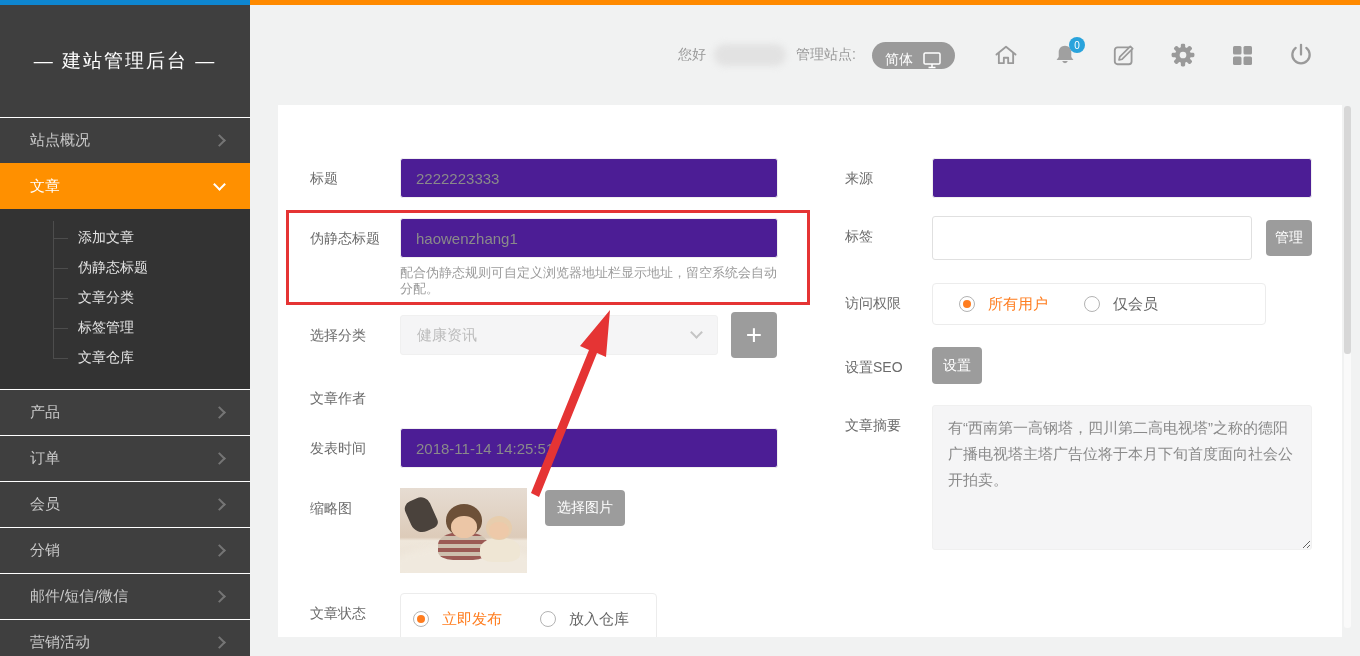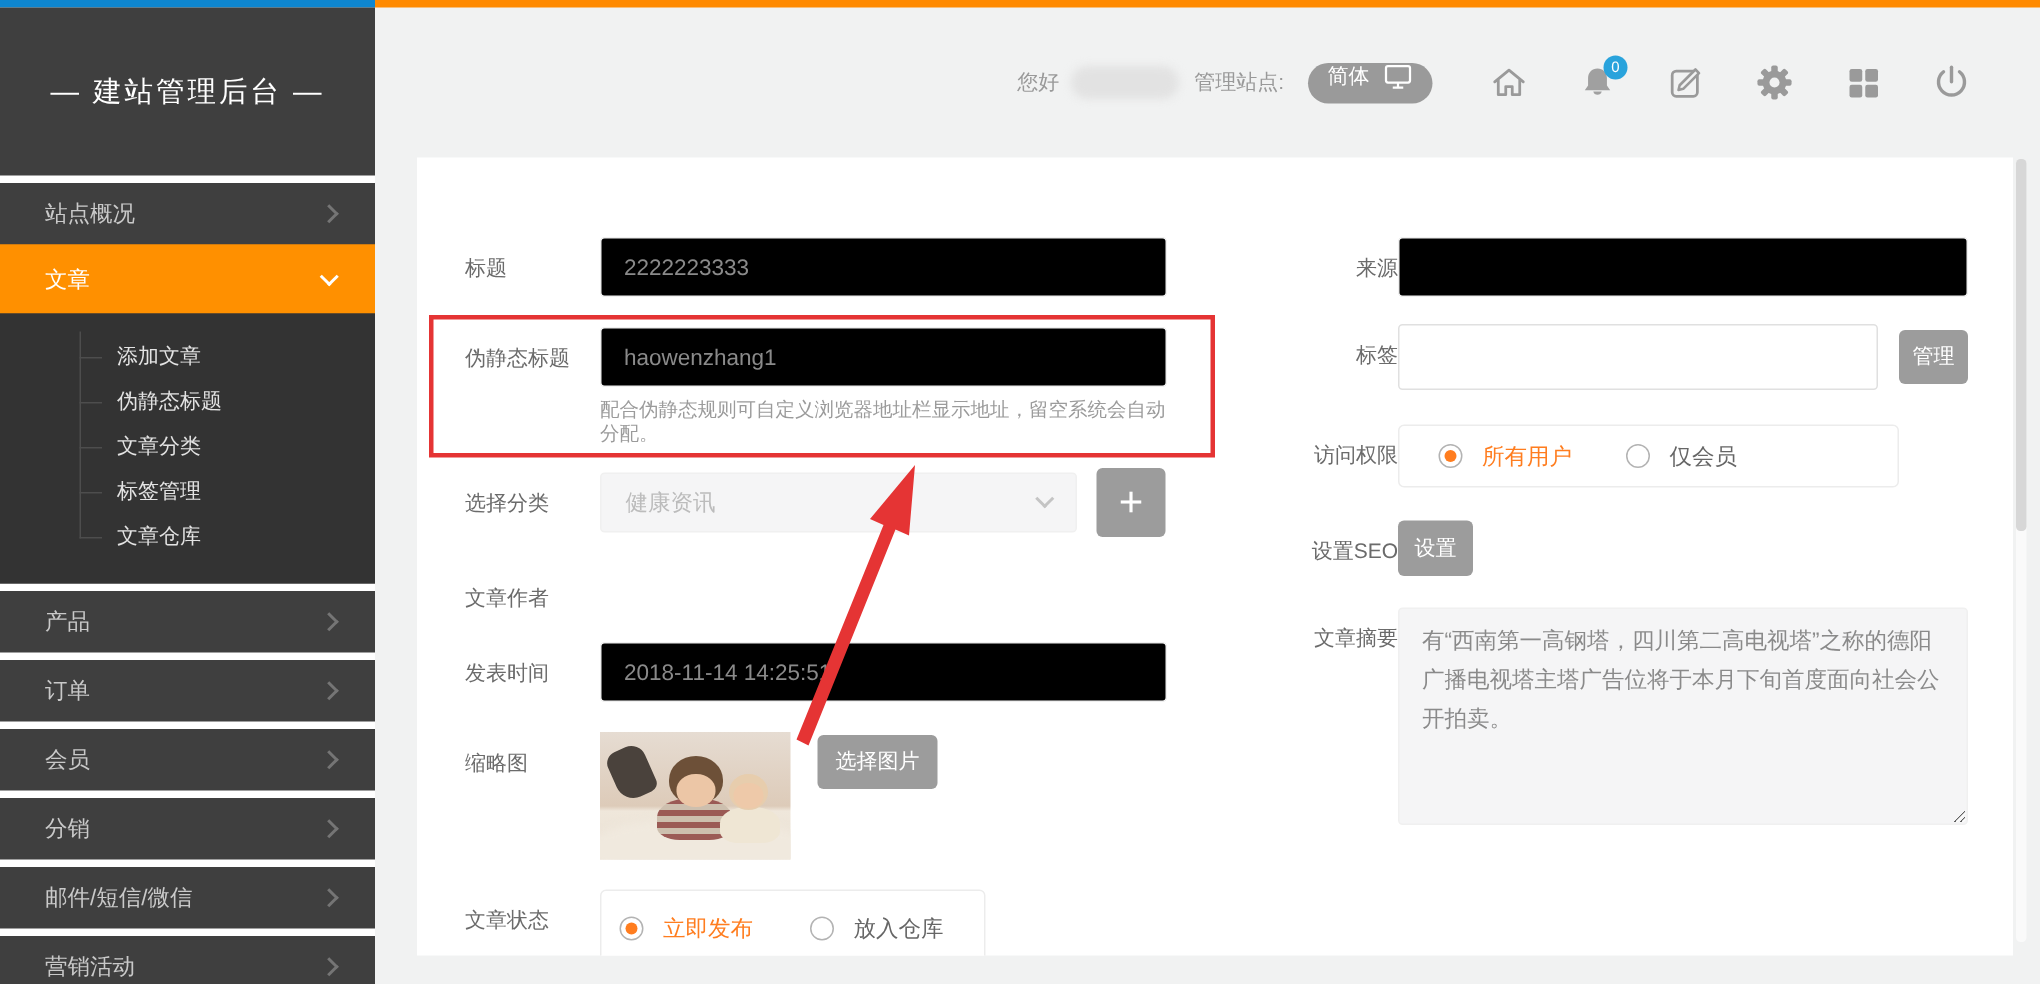--- a/index.html
+++ b/index.html
@@ -7,46 +7,46 @@
   body { font-family:"Liberation Sans","DejaVu Sans",sans-serif; background:#f1f2f2; }
   #app { position:relative; width:1360px; height:656px; overflow:hidden; background:#f1f2f2; }
 
   
   .strip-blue { position:absolute; left:0; top:0; width:250px; height:5px; background:#0e86d0; }
   .strip-orange { position:absolute; left:250px; top:0; right:0; height:5px; background:#ff8a00; }
 
   
   .sidebar { position:absolute; left:0; top:5px; bottom:0; width:250px; background:#3f3f3f; overflow:hidden; }
   .logo { height:112px; display:flex; align-items:center; justify-content:center; color:#fff; font-size:19px; letter-spacing:2px; white-space:nowrap; }
-  .side-item { height:46px; display:flex; align-items:center; justify-content:space-between; padding:0 24px 0 30px; color:#c9c9c9; font-size:15px; border-top:5px solid #ffffff; cursor:pointer; }
+  .side-item { height:46px; display:flex; align-items:center; justify-content:space-between; padding:0 24px 0 30px; color:#c9c9c9; font-size:15px; border-top:1px solid #ffffff; cursor:pointer; }
   .side-item.active { background:#ff9000; color:#fff; border-top:1px solid #ff9000; }
   .chev { width:9px; height:9px; border-top:2px solid #757575; border-right:2px solid #757575; transform:rotate(45deg); margin-right:2px; }
   .chev.down { border-color:#fff; transform:rotate(135deg); margin-top:-4px; }
   .submenu { background:#333333; padding:14px 0 16px 0; position:relative; }
   .submenu::before { content:''; position:absolute; left:53px; top:12px; height:138px; width:1px; background:#4d4d4d; }
   .sub-item { height:30px; display:flex; align-items:center; padding-left:78px; color:#e3e3e3; font-size:14px; position:relative; cursor:pointer; }
   .sub-item::before { content:''; position:absolute; left:53px; top:50%; width:15px; height:1px; background:#4d4d4d; }
 
   
   .header { position:absolute; left:250px; top:5px; right:16px; height:100px; display:flex; align-items:center; justify-content:flex-end; padding-right:30px; color:#999; font-size:14px; }
   .blur-blob { width:72px; height:22px; background:#e2e2e2; border-radius:11px; filter:blur(3px); margin:0 10px 0 8px; }
   .site-label { margin-right:16px; }
-  .lang-pill { height:27px; background:#9a9a9a; border-radius:14px; display:flex; align-items:flex-start; gap:9px; padding:0 13px; color:#fff; cursor:pointer; }
+  .lang-pill { height:27px; background:#9a9a9a; border-radius:14px; display:flex; align-items:flex-end; gap:9px; padding:0 13px; color:#fff; cursor:pointer; }
   .hicons { display:flex; align-items:center; gap:33px; margin-left:38px; }
   .hicon { width:26px; height:26px; position:relative; cursor:pointer; display:flex; align-items:center; justify-content:center; }
   .badge { position:absolute; top:-5px; right:-7px; width:16px; height:16px; border-radius:50%; background:#29a3dc; color:#fff; font-size:10px; display:flex; align-items:center; justify-content:center; }
 
   
   .panel { position:absolute; left:278px; top:105px; width:1064px; height:532px; background:#fff; overflow:hidden; }
   .col-left  { position:absolute; left:32px;  top:53px; width:512px; }
   .col-right { position:absolute; left:567px; top:53px; width:470px; }
   .frow { display:flex; align-items:flex-start; }
   .flabel { flex:0 0 90px; padding-top:12px; color:#6b6b6b; font-size:14px; }
-  .col-right .flabel { flex-basis:87px;text-align:right; }
-  .tinput { width:378px; height:40px; background:#000000; border:1px solid #f0f0f0; border-radius:3px; padding:0 15px; color:#8a8a8a; font-size:15px; font-family:inherit; outline:none; }
+  .col-right .flabel { flex-basis:87px; }
+  .tinput { width:378px; height:40px; background:#4c1d95; border:1px solid #f0f0f0; border-radius:3px; padding:0 15px; color:#8a8a8a; font-size:15px; font-family:inherit; outline:none; }
   .mb20{margin-bottom:20px} .mb18{margin-bottom:18px} .mb23{margin-bottom:23px} .mb22{margin-bottom:22px} .mb21{margin-bottom:21px}
   .help { width:382px; font-size:13px; line-height:16px; color:#9b9b9b; margin-top:7px; }
   .select { width:318px; height:40px; background:#f5f5f6; border:1px solid #f0f0f0; border-radius:3px; display:flex; align-items:center; justify-content:space-between; padding:0 16px; color:#bcbcbc; font-size:15px; cursor:pointer; }
   .sel-chev { width:9px; height:9px; border-top:2px solid #c4c4c4; border-right:2px solid #c4c4c4; transform:rotate(135deg); margin-top:-5px; }
   .gbtn { background:#9c9c9c; color:#fff; border:none; border-radius:4px; font-size:14px; font-family:inherit; cursor:pointer; }
   .add-btn { width:46px; height:46px; font-size:28px; font-weight:300; margin-left:13px; margin-top:-3px; line-height:1; }
   .pick-btn { width:80px; height:36px; margin-left:18px; margin-top:2px; }
   .manage-btn { width:46px; height:36px; margin-left:14px; margin-top:4px; }
   .seo-btn { width:50px; height:37px; }
   .thumb { width:127px; height:85px; position:relative; overflow:hidden; background:linear-gradient(180deg,#e6dcd2 0%,#ddcbb9 58%,#efe7db 62%,#eae0d3 100%); }

